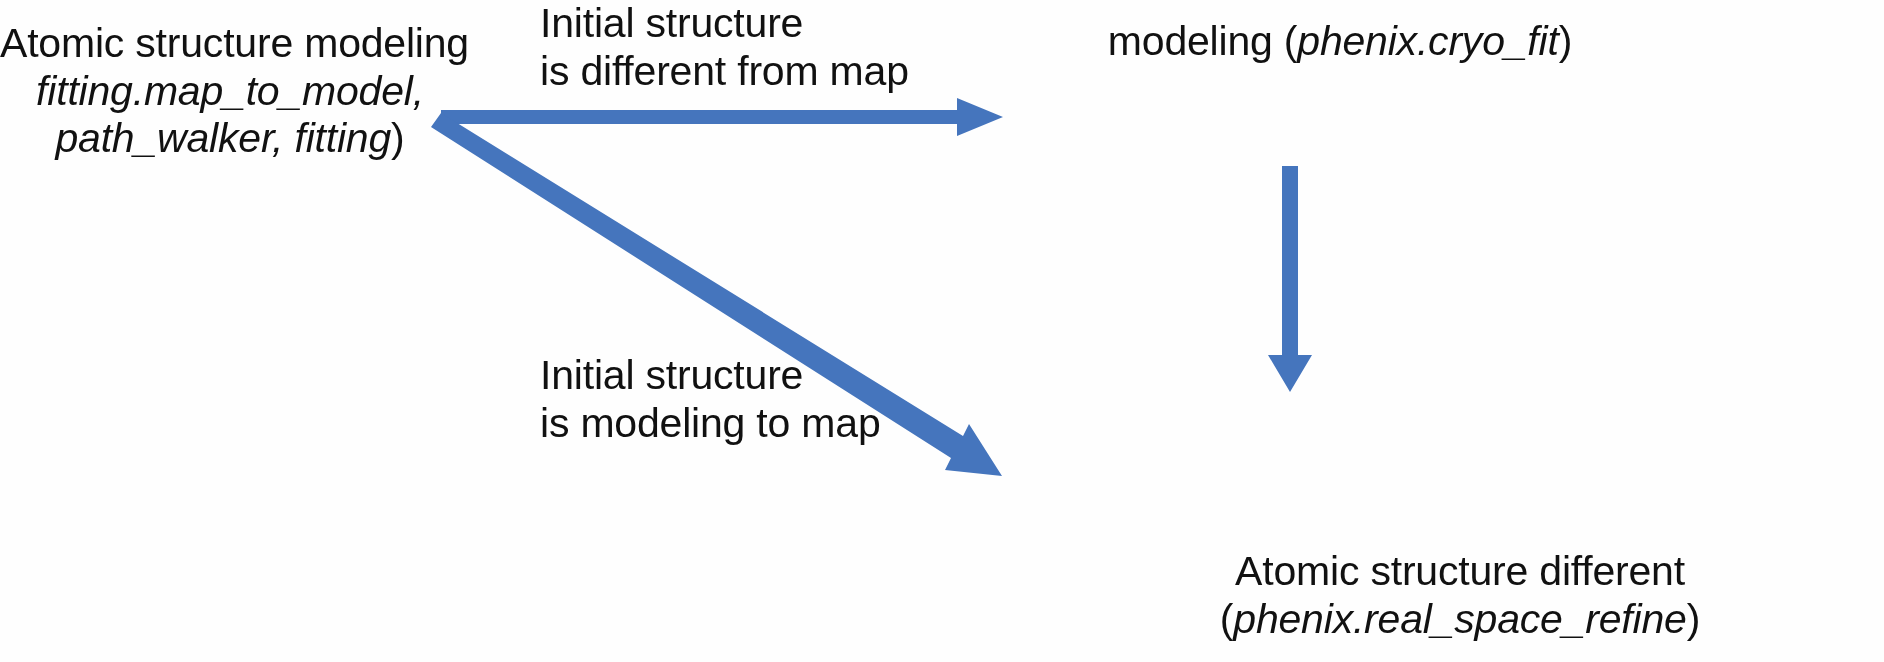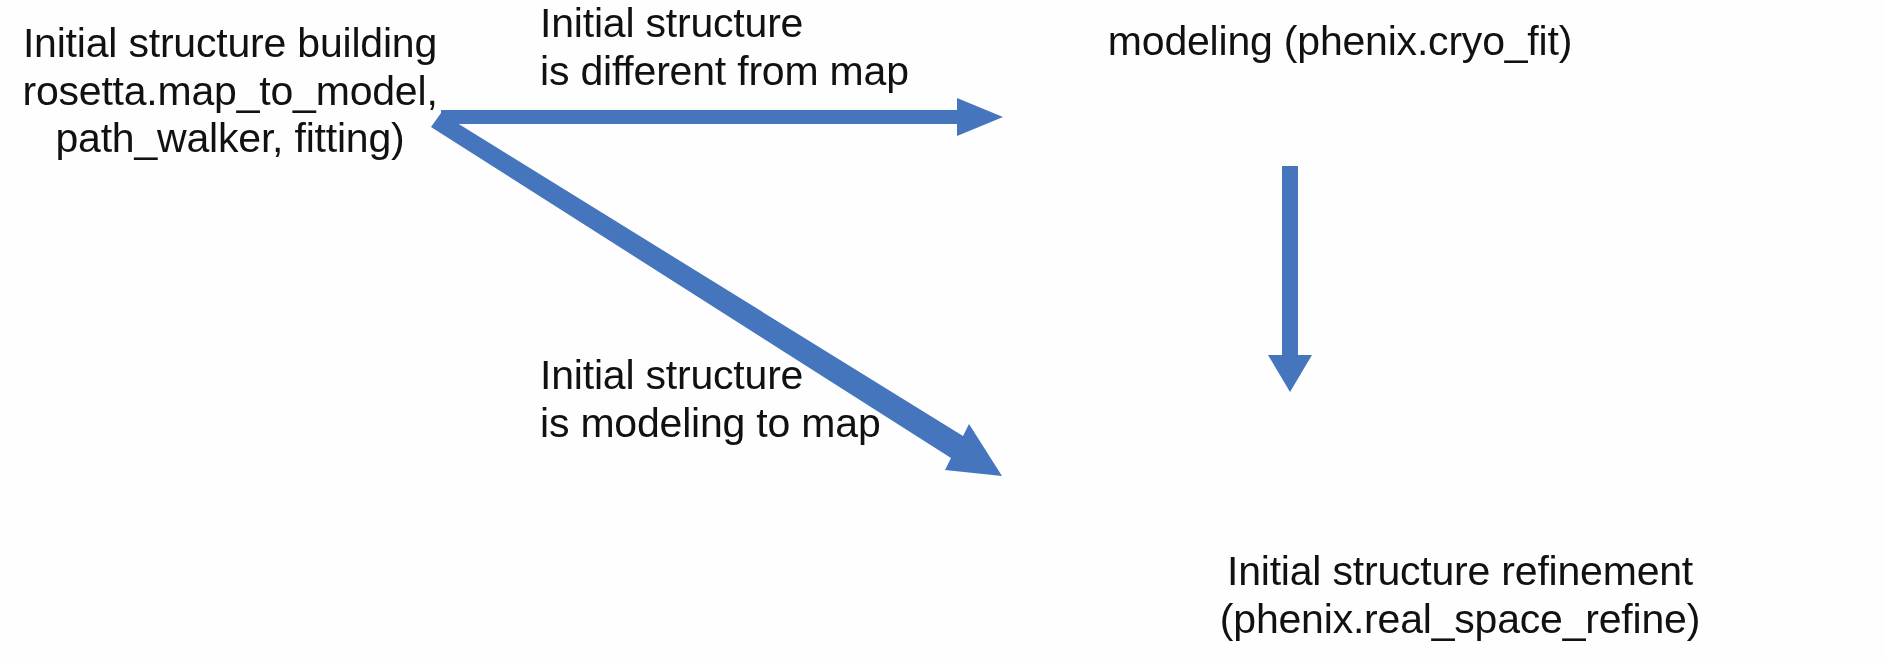--- a/index.html
+++ b/index.html
@@ -25,20 +25,21 @@
     color: #111111;
     font-size: 41px;
     text-align: center;
     white-space: nowrap;
     letter-spacing: -0.2px;
   }
   .textblock .ln {
     display: block;
   }
   .it {
+    font-style: italic;
   }
 
   
   #block-building {
     left: 0px;
     top: 20px;
     width: 460px;
   }
   #block-flexible {
     left: 1060px;
@@ -96,37 +97,37 @@
                L 431 127
                Z" fill="#4575BD"></path>
     </g>
 
     <g>
       <path d="M 1282 166 L 1298 166 L 1298 355 L 1312 355 L 1290 392 L 1268 355 L 1282 355 Z" fill="#4575BD"></path>
     </g>
   </svg>
 
   <div class="textblock" id="block-building">
-    <span class="ln">Initial structure building</span>
-    <span class="ln it">rosetta.map_to_model,</span>
+    <span class="ln">Atomic structure modeling</span>
+    <span class="ln it">fitting.map_to_model,</span>
     <span class="ln"><span class="it">path_walker, fitting</span><span>)</span></span>
   </div>
 
   <div class="textblock" id="label-different">
     <span class="ln">Initial structure</span>
     <span class="ln">is different from map</span>
   </div>
 
   <div class="textblock" id="block-flexible">
     <span class="ln"><span>modeling (</span><span class="it">phenix.cryo_fit</span><span>)</span></span>
   </div>
 
   <div class="textblock" id="label-similar">
     <span class="ln">Initial structure</span>
     <span class="ln">is modeling to map</span>
   </div>
 
   <div class="textblock" id="block-refinement">
-    <span class="ln">Initial structure refinement</span>
+    <span class="ln">Atomic structure different</span>
     <span class="ln"><span>(</span><span class="it">phenix.real_space_refine</span><span>)</span></span>
   </div>
 
 </div>
 
 </body></html>

